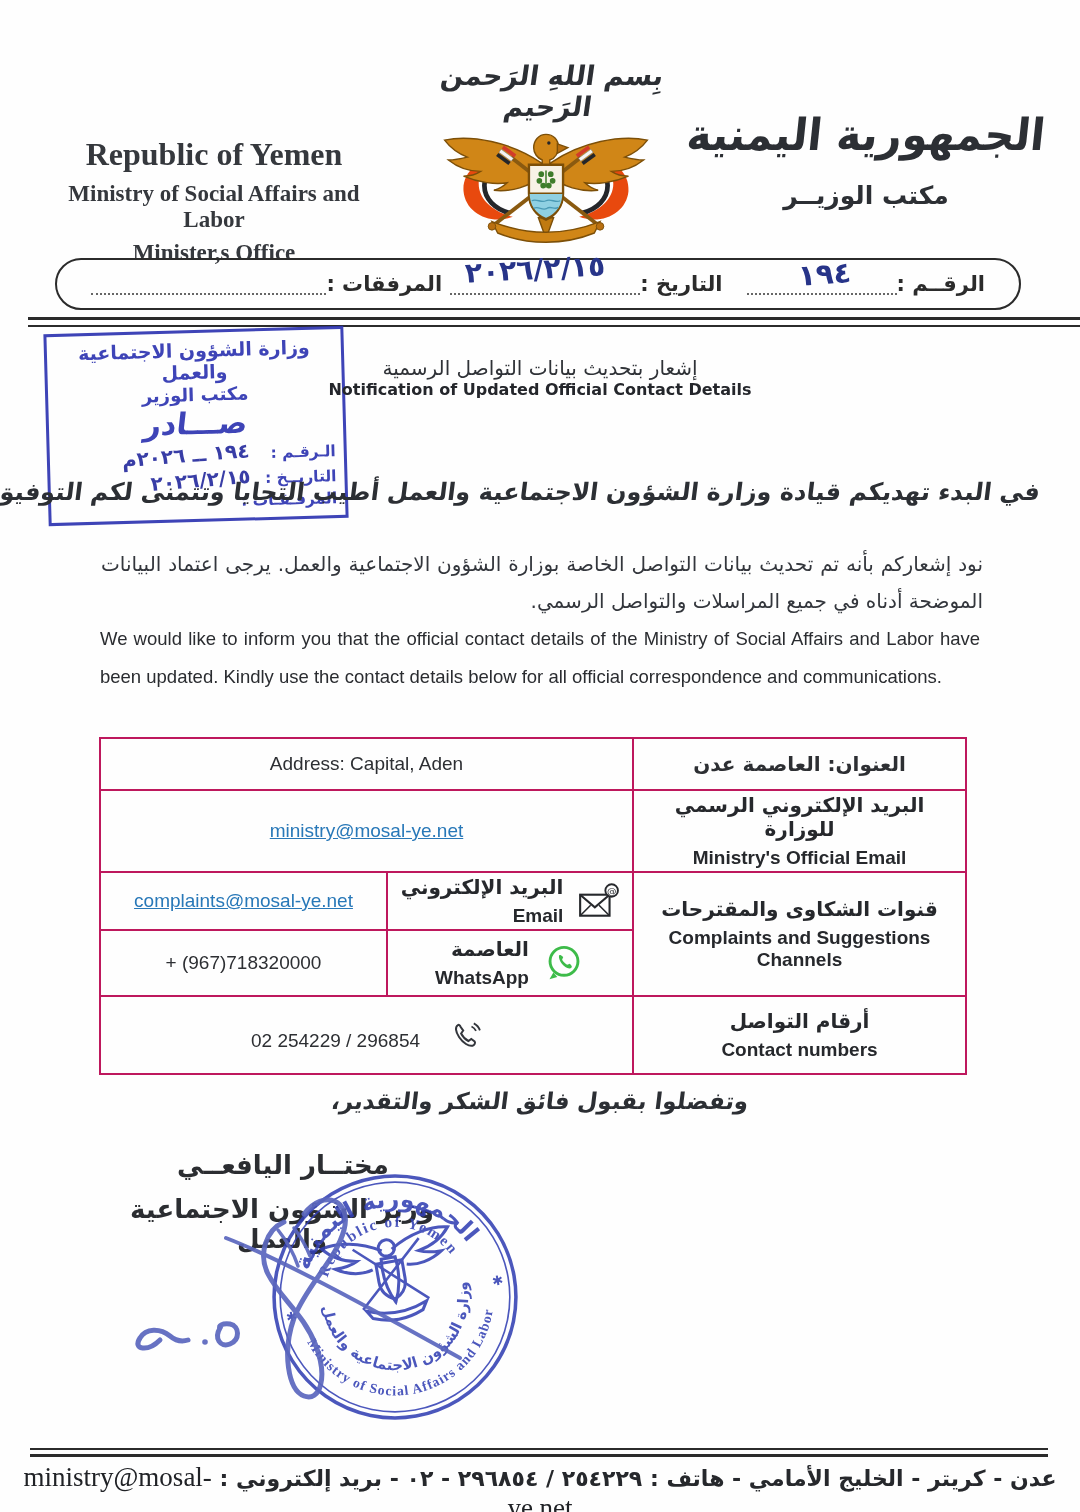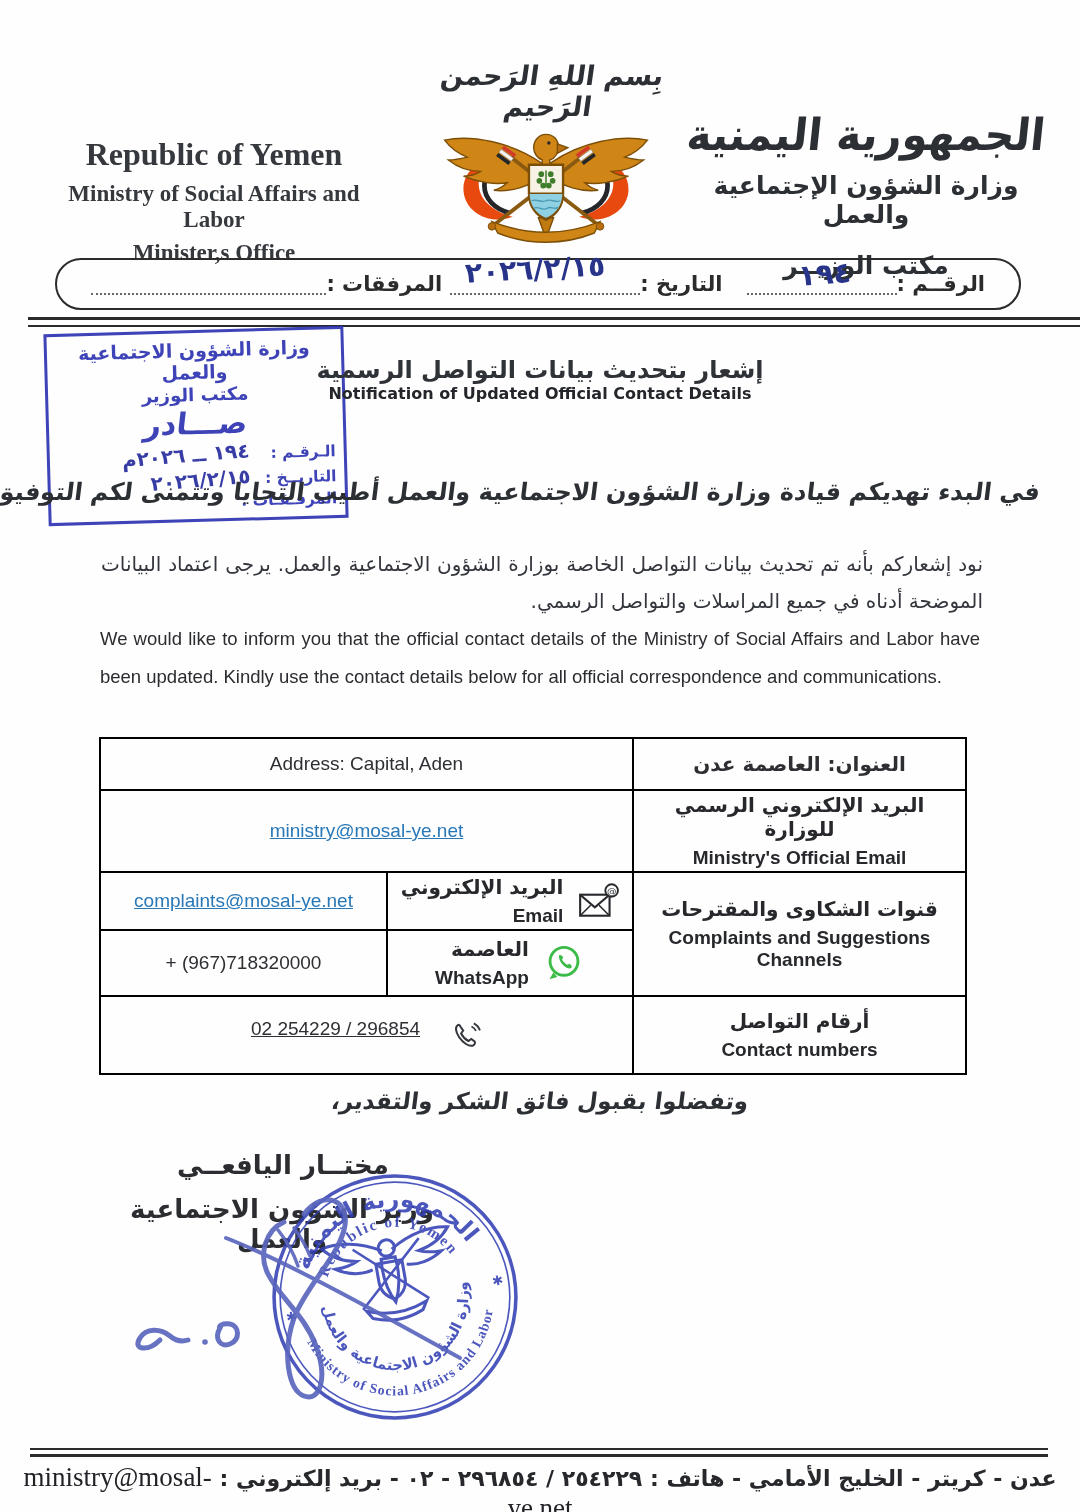--- a/index.html
+++ b/index.html
@@ -34,40 +34,40 @@
                 transform:rotate(-1.6deg);text-align:center;direction:rtl;color:#3036b2;
                 font-weight:bold;padding:6px 8px 8px;box-sizing:border-box;opacity:.93;background:rgba(255,255,255,0);}
   .is-l1{font-size:19px;}
   .is-l2{font-size:18px;margin-top:1px;}
   .is-issued{font-size:30px;margin:1px 0 2px;letter-spacing:4px;transform:skewX(-8deg);}
   .is-row{display:flex;align-items:center;font-size:15.5px;margin-top:1px;text-align:right;}
   .is-row .lbl{min-width:86px;}
   .is-hw{font-size:20px;transform:rotate(-3deg);color:#2a2fa0;}
   
   .doc-title{position:absolute;left:260px;top:356px;width:560px;text-align:center;}
-  .dt-ar{font-size:24px;font-weight:bold;color:#2f3237;direction:rtl;}
+  .dt-ar{font-size:20px;font-weight:normal;color:#2f3237;direction:rtl;}
   .dt-en{font-size:16px;font-weight:bold;color:#24262b;}
   .greeting{position:absolute;left:60px;top:478px;width:980px;text-align:center;direction:rtl;
             font-size:24px;font-weight:bold;color:#2c2f34;transform:skewX(-7deg);white-space:nowrap;}
   .body-ar{position:absolute;right:97px;top:546px;width:882px;direction:rtl;text-align:justify;
            font-size:20px;line-height:1.85;color:#33363c;}
   .body-en{position:absolute;left:100px;top:620px;width:880px;text-align:justify;
            font-size:18.5px;line-height:2.05;color:#2a2c30;font-family:"Liberation Sans",sans-serif;}
   
   table.contact{position:absolute;left:99px;top:737px;width:866px;border-collapse:collapse;table-layout:fixed;}
-  table.contact td{border:2px solid #000000;text-align:center;vertical-align:middle;padding:2px 6px;}
+  table.contact td{border:2px solid #be185d;text-align:center;vertical-align:middle;padding:2px 6px;}
   .t-en{font-family:"Liberation Sans",sans-serif;font-size:19px;color:#2d2f33;}
   .t-ar{direction:rtl;font-size:20px;font-weight:bold;color:#2d2f33;}
   .t-ar-b{direction:rtl;font-size:20px;font-weight:bold;color:#26282c;}
   .t-en-b{font-family:"Liberation Sans",sans-serif;font-size:19px;font-weight:bold;color:#26282c;margin-top:6px;}
   a.mail{color:#2878b8;text-decoration:underline;font-family:"Liberation Sans",sans-serif;font-size:19px;}
   .chan-cell{display:flex;align-items:center;justify-content:center;gap:14px;direction:ltr;}
   .chan-labels{text-align:right;}
   .icon-box{width:42px;height:38px;flex:0 0 auto;}
-  .phone-row{display:flex;align-items:flex-start;justify-content:center;gap:28px;direction:ltr;text-decoration:underline;}
+  .phone-row{display:flex;align-items:flex-end;justify-content:center;gap:28px;direction:ltr;}
   
   .closing{position:absolute;left:240px;top:1088px;width:600px;text-align:center;direction:rtl;
            font-size:23px;font-weight:bold;color:#2c2f34;transform:skewX(-7deg);}
   .sig-name{position:absolute;left:128px;top:1150px;width:310px;text-align:center;direction:rtl;
             font-size:26px;font-weight:bold;color:#2b2d31;}
   .sig-title{position:absolute;left:92px;top:1194px;width:380px;text-align:center;direction:rtl;
              font-size:26px;font-weight:bold;color:#2b2d31;}
   .round-stamp{position:absolute;left:268px;top:1170px;width:254px;height:254px;opacity:.88;}
   .sig-scrawl{position:absolute;left:108px;top:1178px;width:420px;height:250px;}
   
@@ -140,21 +140,20 @@
     <path d="M97 82 L133 82 C133 97 124 105 115 109 C106 105 97 97 97 82 Z" fill="#8fd0e2" stroke="#7c4f08" stroke-width="1.5"></path>
     <path d="M100 90 C105 87 110 93 115 90 C120 87 125 93 130 90 M102 98 C107 95 111 101 116 98 C120 95 124 100 128 97" stroke="#4a9ab5" stroke-width="1.4" fill="none"></path>
 
     <path d="M58 112 C96 127 134 127 172 112 L166 124 C134 137 96 137 64 124 Z" fill="#d08617" stroke="#7c4f08" stroke-width="1.5"></path>
     <circle cx="58" cy="117" r="4" fill="#b96f10" stroke="#7c4f08" stroke-width="1"></circle>
     <circle cx="172" cy="117" r="4" fill="#b96f10" stroke="#7c4f08" stroke-width="1"></circle>
   </svg>
 
   <div class="hdr-right">
     <div class="hr1">الجمهورية اليمنية</div>
-    <div class="hr2">وزارة الشؤون الإجتماعية والعمل</div>
     <div class="hr3">مكتب الوزيــر</div>
   </div>
 
   <div class="ref-bar">
     <div class="ref-seg">
       <span>الرقــم :</span>
       <span class="ref-dots" style="width:150px;">
         <span class="handw hw-num">١٩٤</span>
       </span>
     </div>

